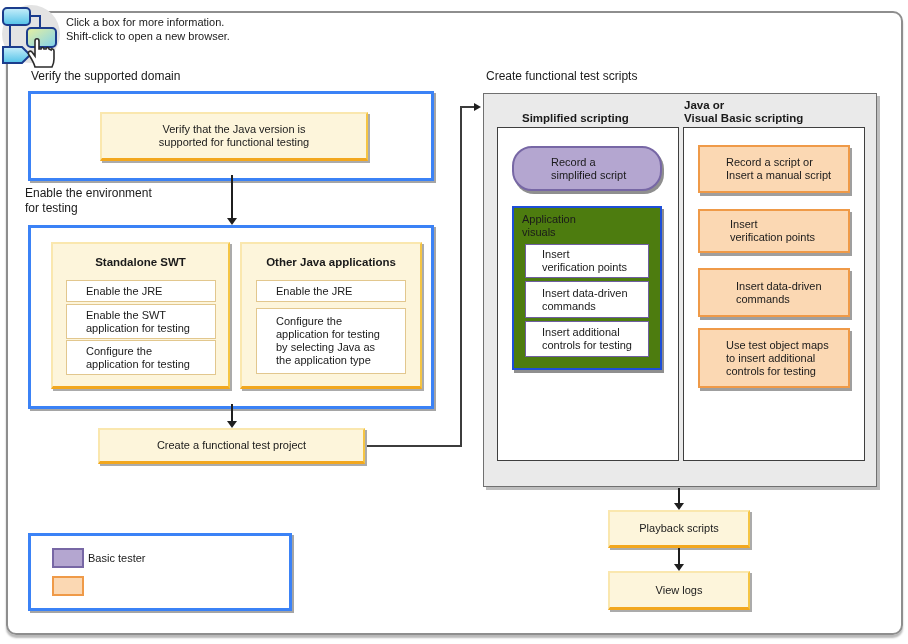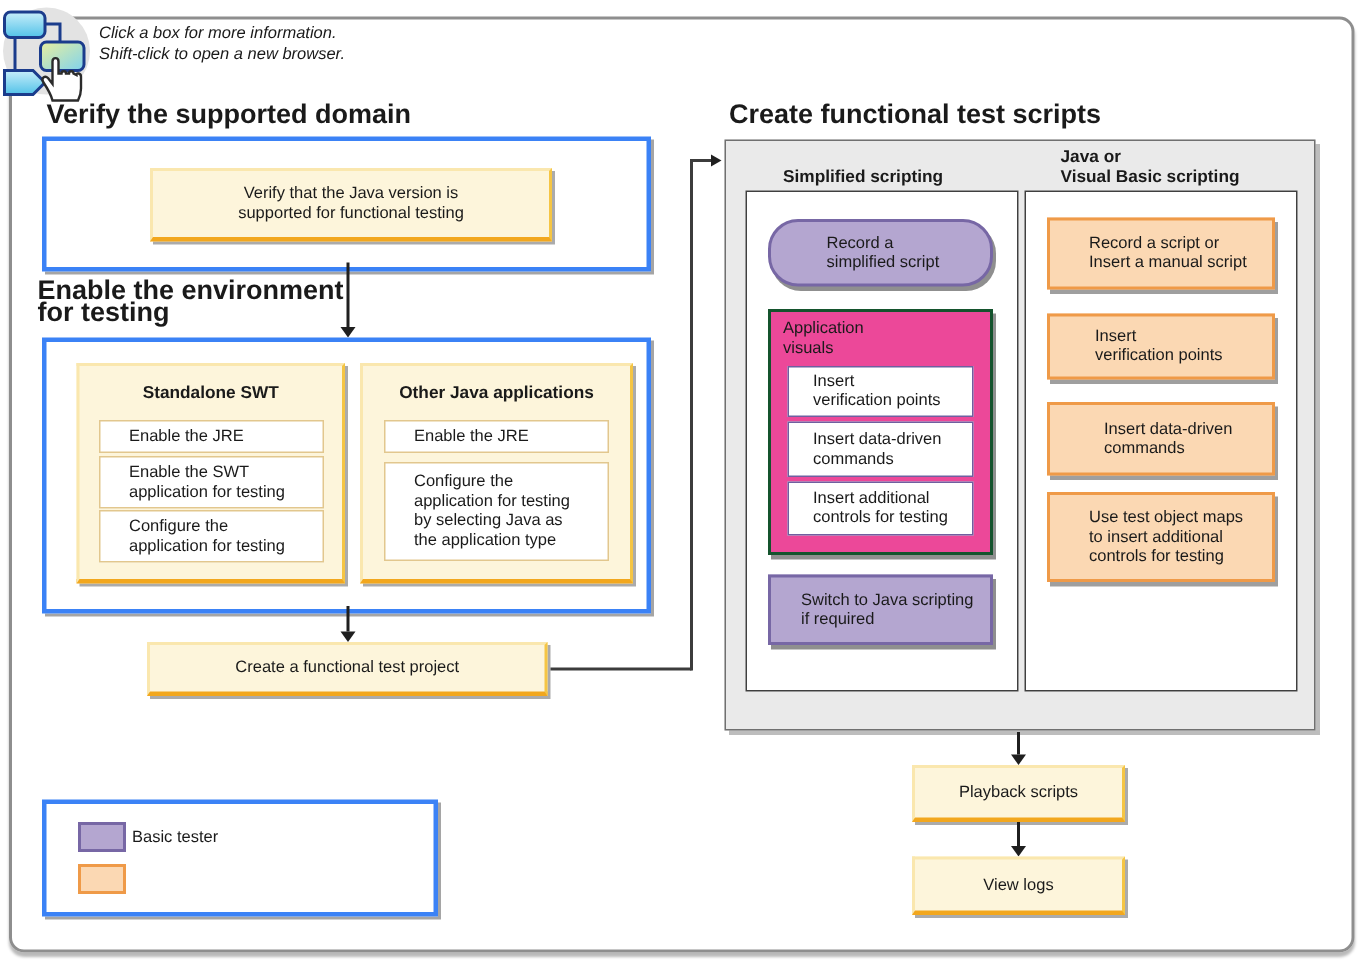--- a/index.html
+++ b/index.html
@@ -7,21 +7,21 @@
     position:relative;width:908px;height:644px;overflow:hidden;background:#fff;
     font-family:"Liberation Sans","DejaVu Sans",sans-serif;color:#1a1a1a;
   }
   .abs{position:absolute;}
   .pre{white-space:pre-line;}
   .frame{
     left:6px;top:11px;width:893px;height:620px;
     border:2px solid #8E8E8E;border-radius:10px;
     box-shadow:0 3px 2px rgba(0,0,0,.28);
   }
-  .h1{font-weight:bold;font-size:18px;line-height:15px;}
+  .h1{font-weight:normal;font-size:12px;line-height:15px;}
   .h2{font-weight:bold;font-size:11.5px;line-height:13px;}
   .small{font-size:11px;line-height:14px;}
   
   .section-box{background:#fff;border:3px solid #3b82f6;box-shadow:2px 2px 0 #A5A5A5;}
   .gray-box{background:#EAEAEA;border:1px solid #707070;box-shadow:3px 3px 0 #BDBDBD;}
   .panel{background:#fff;border:1px solid #3F3F3F;}
   
   .task{
     background:#FDF5DB;
     border:2px solid #F5C544;border-top-color:#FAE7AE;border-left-color:#FAE7AE;
@@ -39,21 +39,21 @@
   .white-row{
     background:#fff;border:1px solid #E2C78E;
     font-size:11px;line-height:13px;
     display:flex;align-items:center;text-align:left;padding-left:19px;box-sizing:border-box;
   }
   
   .basic{
     background:#B4A6D0;border:2px solid #7767A5;box-shadow:2px 3px 0 #8F8F8F;
     font-size:11px;line-height:13px;display:flex;align-items:center;box-sizing:border-box;
   }
-  .basic-group{background:#ec4899;border:2px solid #14532d;box-shadow:2px 3px 0 #8F8F8F;box-sizing:border-box;}
+  .basic-group{background:#4d7c0f;border:2px solid #1d4ed8;box-shadow:2px 3px 0 #8F8F8F;box-sizing:border-box;}
   .av-row{
     position:absolute;background:#fff;border:1px solid #6F5FA0;
     font-size:11px;line-height:13px;display:flex;align-items:center;padding-left:16px;box-sizing:border-box;
   }
   .advanced{
     background:#FBD8B3;border:2px solid #EF9A48;box-shadow:2px 3px 0 #9F9F9F;
     font-size:11px;line-height:13px;display:flex;align-items:center;box-sizing:border-box;
   }
   .cream-title{position:absolute;top:12px;left:0;right:0;text-align:center;}
   
@@ -84,21 +84,21 @@
     </linearGradient>
   </defs>
   <circle cx="31" cy="33" r="29" fill="#E3E3E3"></circle>
   <path d="M10 22 v28 M29 15 h11 v16" fill="none" stroke="#1B3C8C" stroke-width="2"></path>
   <rect x="3" y="7" width="27" height="17" rx="4" fill="url(#g1)" stroke="#1B3C8C" stroke-width="2"></rect>
   <path d="M3 46 h19 l8 8 l-8 8 H3 z" fill="url(#g1)" stroke="#1B3C8C" stroke-width="2"></path>
   <rect x="27" y="27" width="29" height="19" rx="4" fill="url(#g2)" stroke="#1B3C8C" stroke-width="2"></rect>
   <path d="M35 66 c-1 -4 -4 -9 -6 -12 c-2 -3 1 -5 3 -3 l3 4 v-15 c0 -3 4 -3 4 0 v8 h2 c0 -2 3 -2 3 0 h2 c0 -2 3 -2 3 0 l2 1 c0 -2 3 -1 3 1 v8 c0 4 -1 6 -2 8 z" fill="#fff" stroke="#2b2b2b" stroke-width="1.6"></path>
 </svg>
 
-<div class="abs small pre" style="left:66px;top:15px;font-style:italic;">Click a box for more information.
+<div class="abs small pre" style="left:66px;top:15px;">Click a box for more information.
 Shift-click to open a new browser.</div>
 
 <div class="abs h1" style="left:31px;top:69px;">Verify the supported domain</div>
 <div class="abs section-box" style="left:28px;top:91px;width:400px;height:84px;">
   <div class="abs task pre" style="left:69px;top:18px;width:264px;height:44px;">Verify that the Java version is
 supported for functional testing</div>
 </div>
 
 <div>
   <div class="abs vline" style="left:231px;top:175px;height:43px;"></div>
@@ -152,25 +152,23 @@
     <div class="abs basic-group" style="left:14px;top:78px;width:150px;height:164px;">
       <div class="abs small pre" style="left:8px;top:5px;font-size:11px;line-height:13px;">Application
 visuals</div>
       <div class="av-row pre" style="left:11px;top:36px;width:124px;height:34px;">Insert
 verification points</div>
       <div class="av-row pre" style="left:11px;top:73px;width:124px;height:37px;">Insert data-driven
 commands</div>
       <div class="av-row pre" style="left:11px;top:113px;width:124px;height:36px;">Insert additional
 controls for testing</div>
     </div>
-    <div class="abs basic pre" style="left:14px;top:255px;width:150px;height:47px;padding-left:20px;">Switch to Java scripting
-if required</div>
-  </div>
-
-  <div class="abs h2 pre" style="left:200px;top:5px;margin-left:23px;">Java or
+  </div>
+
+  <div class="abs h2 pre" style="left:200px;top:5px;">Java or
 Visual Basic scripting</div>
   <div class="abs panel" style="left:199px;top:33px;width:180px;height:332px;">
     <div class="abs advanced pre" style="left:14px;top:17px;width:152px;height:48px;padding-left:26px;">Record a script or
 Insert a manual script</div>
     <div class="abs advanced pre" style="left:14px;top:81px;width:152px;height:44px;padding-left:30px;">Insert
 verification points</div>
     <div class="abs advanced pre" style="left:14px;top:140px;width:152px;height:49px;padding-left:36px;">Insert data-driven
 commands</div>
     <div class="abs advanced pre" style="left:14px;top:200px;width:152px;height:60px;padding-left:26px;">Use test object maps
 to insert additional

